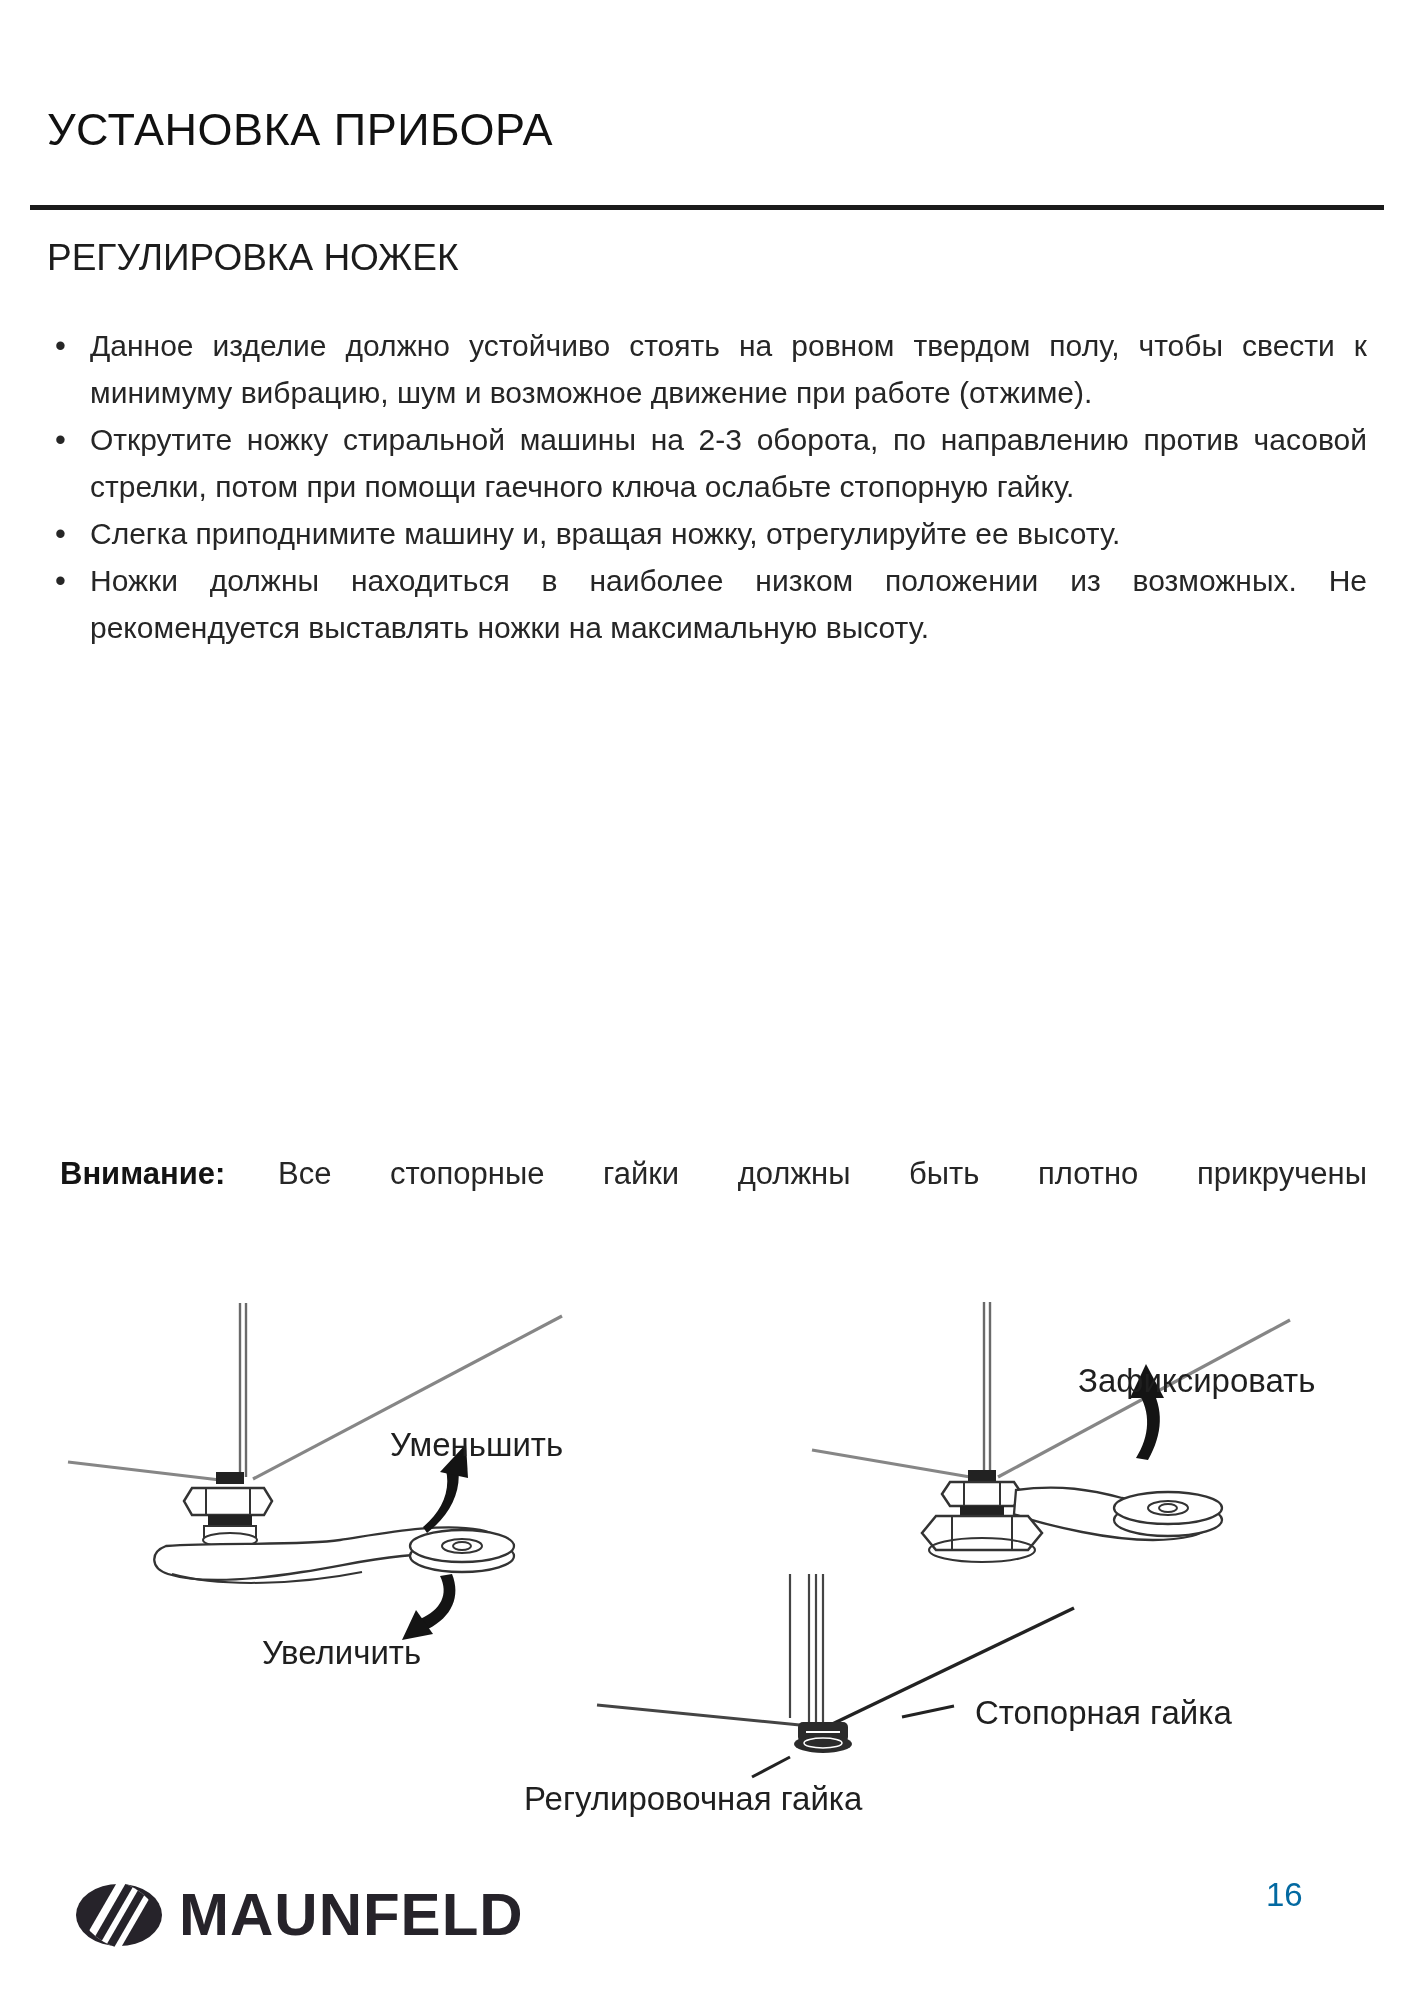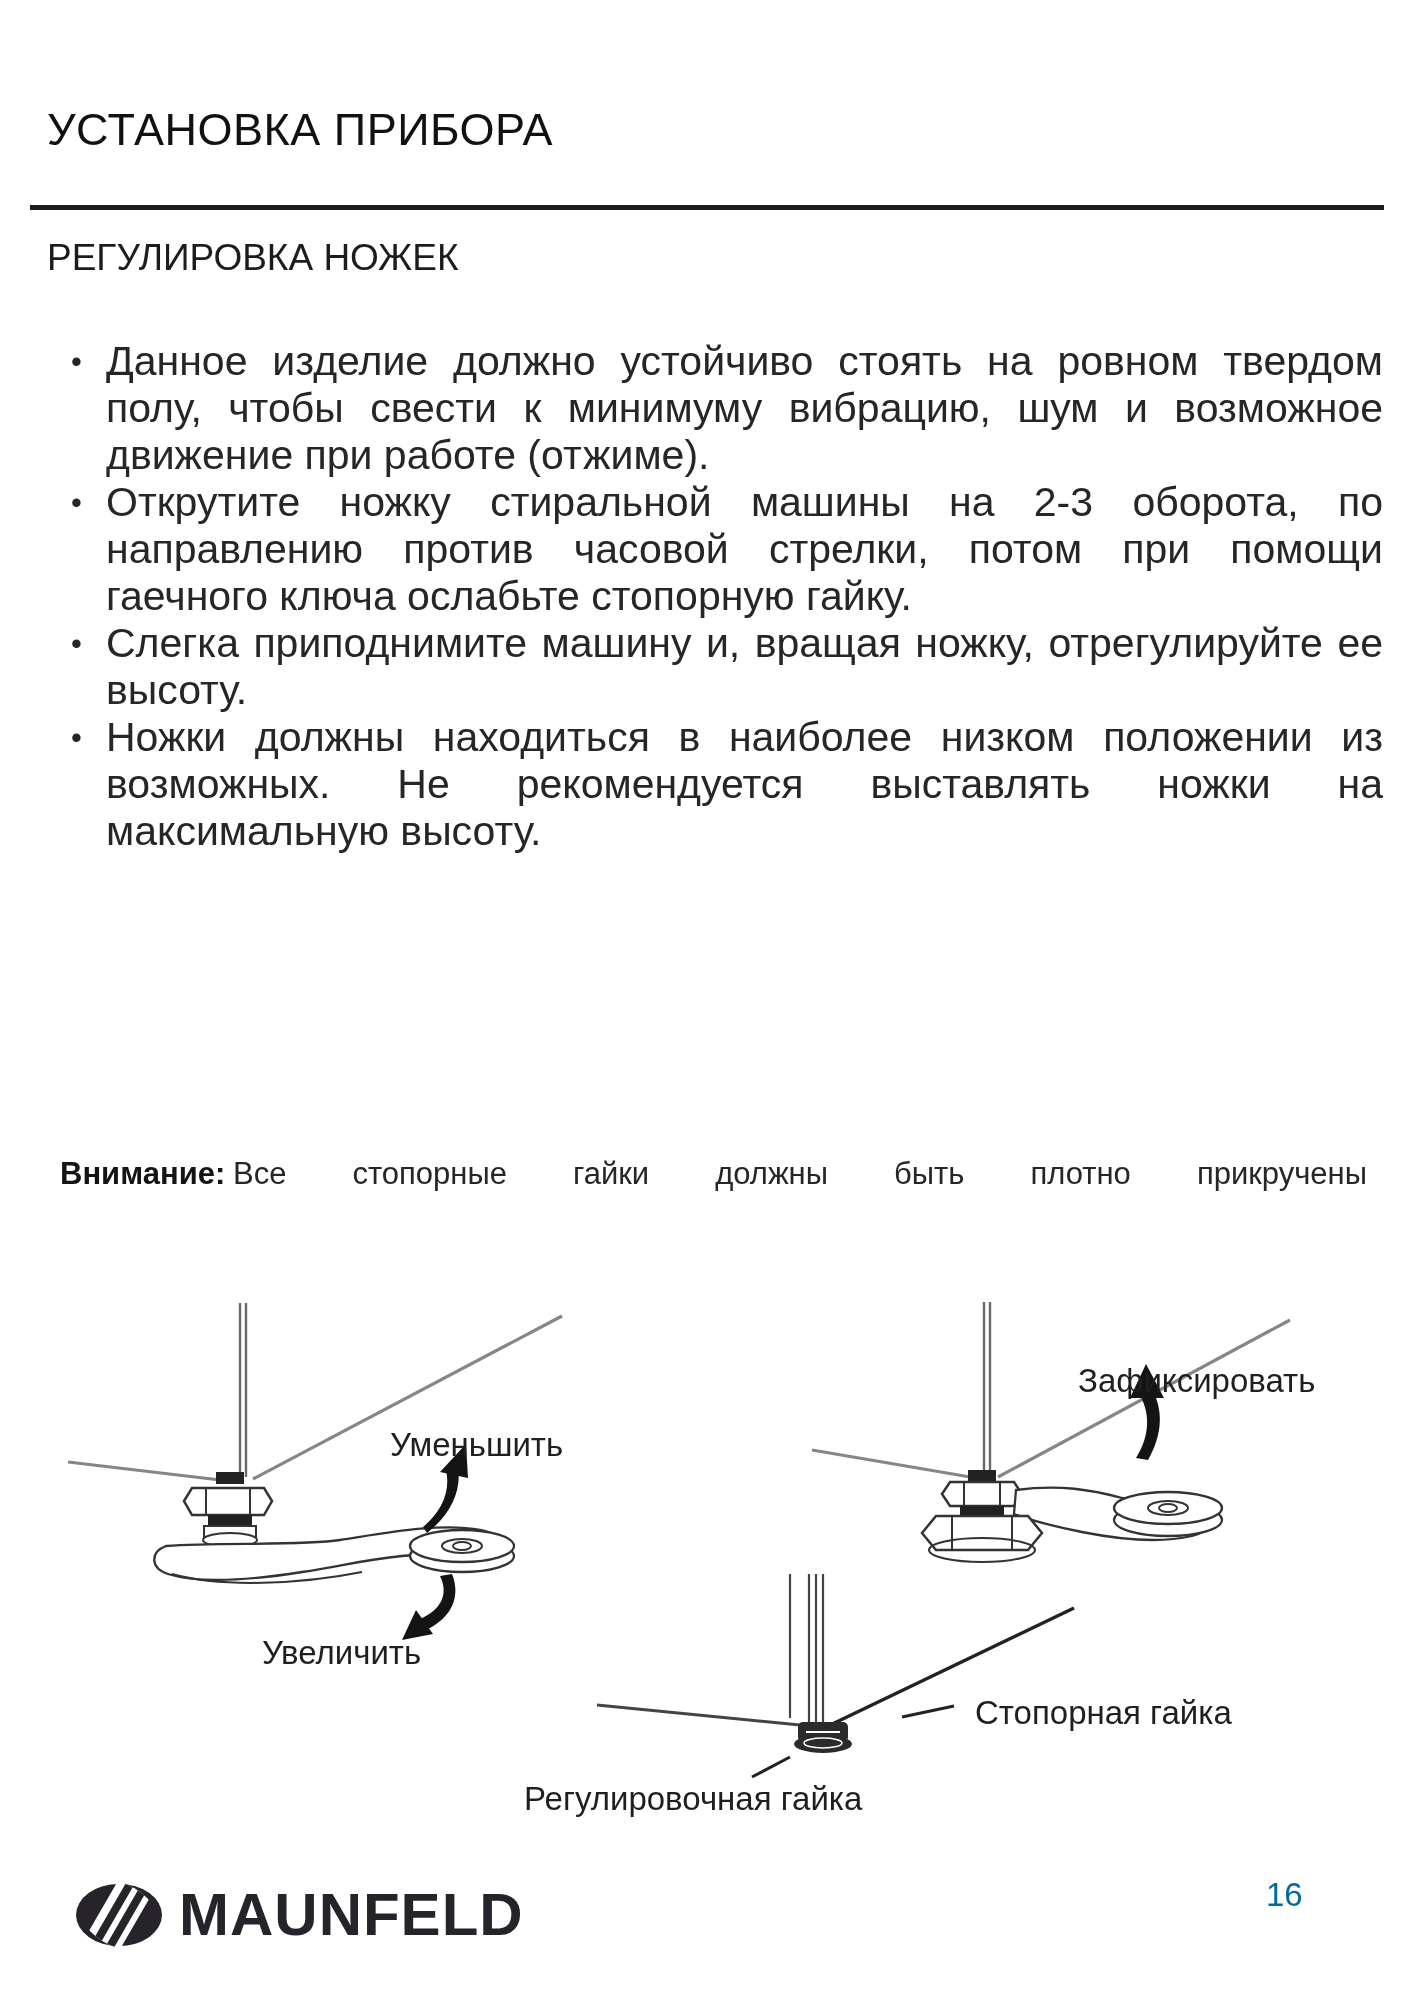--- a/index.html
+++ b/index.html
@@ -19,43 +19,43 @@
   .rule{
     position:absolute;left:30px;top:205px;width:1354px;height:5px;
     background:#1b1b1b;
   }
   .subtitle{
     position:absolute;left:47px;top:237px;
     font-size:37px;font-weight:400;color:#1c1c1c;white-space:nowrap;
   }
   .bullets{
     position:absolute;left:47px;top:322px;width:1320px;
-    margin:16px;padding:0;list-style:none;
-    font-size:41px;line-height:47px;color:#262626;
+    margin:0;padding:0;list-style:none;
+    font-size:30px;line-height:47px;color:#262626;
   }
   .bullets li{
     position:relative;padding-left:43px;
     text-align:justify;text-align-last:left;
   }
   .bullets li::before{
     content:"\2022";
     position:absolute;left:8px;top:0;
     font-size:31px;color:#262626;
   }
   .attention{
     position:absolute;left:60px;top:1150px;width:1307px;
     font-size:31px;line-height:47px;color:#262626;
     display:flex;flex-direction:row;
   }
   .attention .attn-label{
     font-weight:700;color:#141414;
     flex:0 0 173px;
   }
   .attention .attn-text{flex:1 1 auto;}
-  .attention .attn-line1{text-align:justify;text-align-last:justify;}
+  .attention .attn-line1{text-align:justify;text-align-last:justify;margin-left:45px;}
   .attention .attn-line2{text-align:left;}
   .diagram-svg{position:absolute;left:0;top:1290px;}
   .diagram-svg text{
     font-family:"Liberation Sans", sans-serif;
     font-size:33px;fill:#1f1f1f;
   }
   .footer-logo{
     position:absolute;left:75px;top:1882px;height:66px;
     display:flex;align-items:center;
   }

